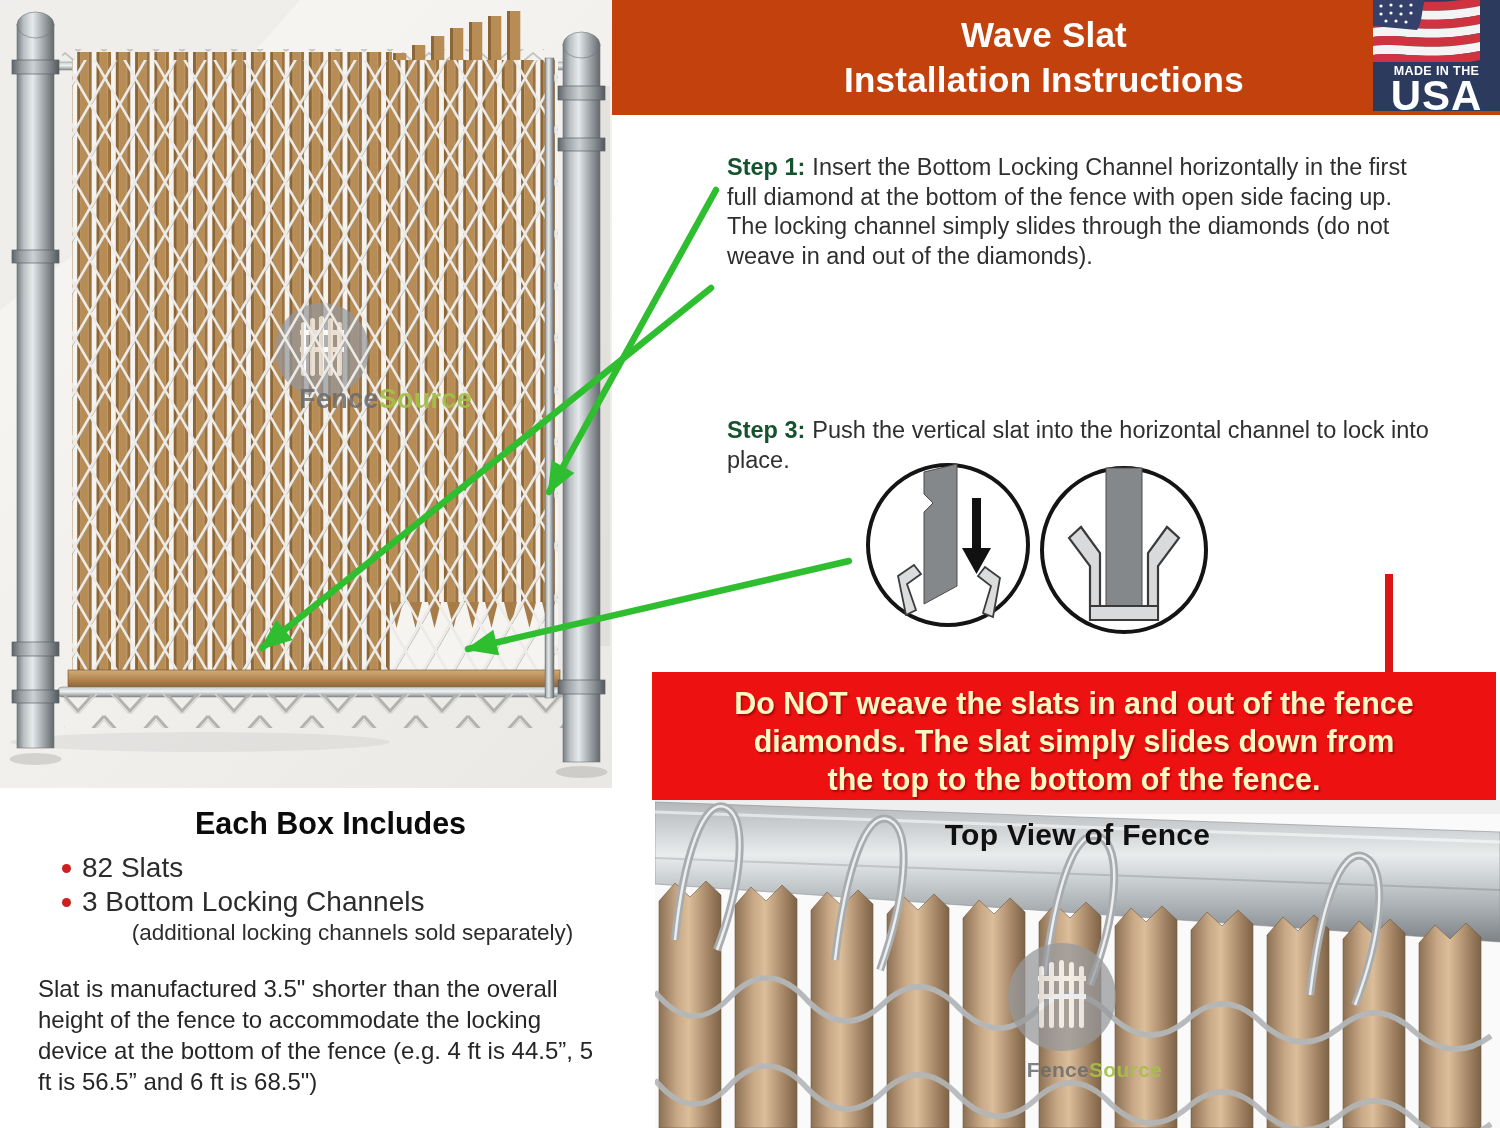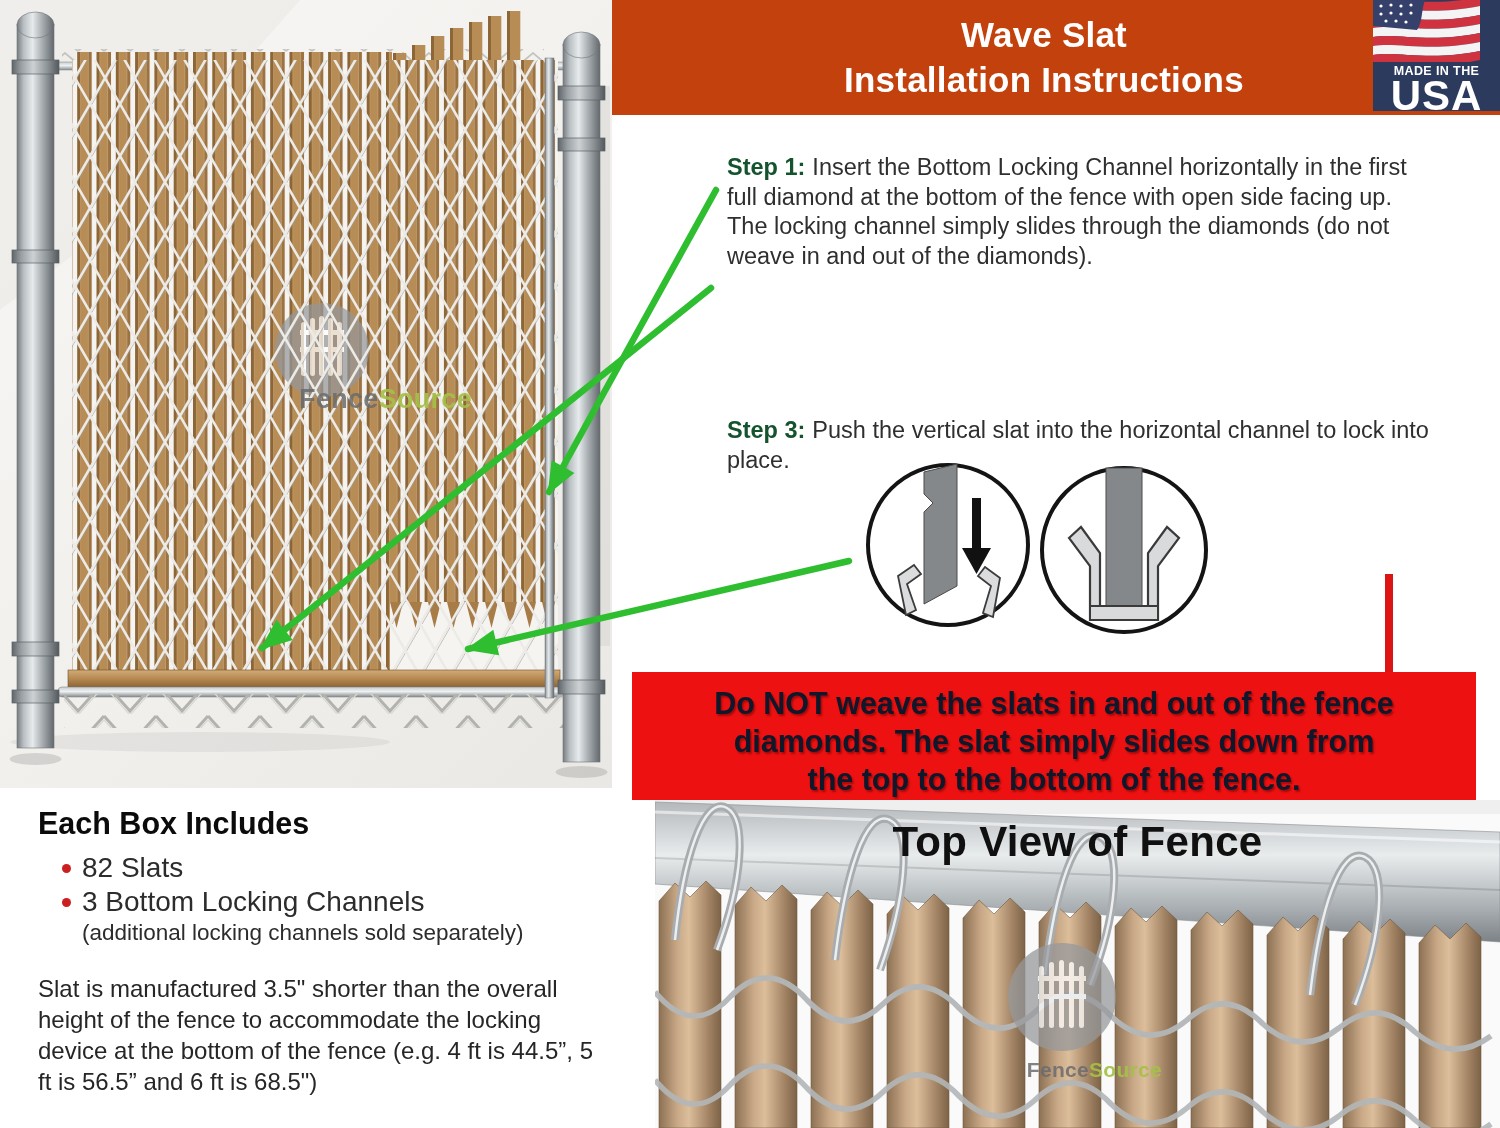--- a/index.html
+++ b/index.html
@@ -25,45 +25,45 @@
   
   .step{position:absolute;left:727px;width:710px;font-size:23.5px;line-height:29.5px;
     color:#2f2f2f;margin:0;}
   .step-label{color:#14532d;font-weight:bold;margin-right:7px;}
   .step1{top:153px}.step2{top:297px}.step3{top:416px}
 
   .overlay{position:absolute;left:0;top:0;pointer-events:none;}
   .red-strip{position:absolute;left:1385px;top:574px;width:8px;height:98px;background:#dd1414;}
 
   
-  .warning{position:absolute;left:632px;top:672px;width:844px;height:128px;background:#ee1111;
-    color:#0f172a;text-align:center;font-weight:bold;font-size:30.5px;line-height:38px;
+  .warning{position:absolute;left:652px;top:672px;width:844px;height:128px;background:#ee1111;
+    color:#fef9c3;text-align:center;font-weight:bold;font-size:30.5px;line-height:38px;
     padding-top:12px;box-sizing:border-box;text-shadow:1.5px 1.5px 2px rgba(70,0,0,.45);}
 
   
   .topview{position:absolute;left:655px;top:800px;width:845px;height:328px;background:#f7f7f6;overflow:hidden;}
   .topview svg{position:absolute;left:0;top:0;}
   .topview-caption{position:absolute;left:655px;top:818px;width:845px;text-align:center;
-    font-size:42px;font-weight:bold;color:#101010;letter-spacing:.3px;}
+    font-size:30px;font-weight:bold;color:#101010;letter-spacing:.3px;}
 
   
   .wm{position:absolute;text-align:right;font-weight:bold;letter-spacing:.3px;}
   .wm .g{color:rgba(105,107,110,.85);}
   .wm .s{color:rgba(164,192,72,.92);}
   .wm-left{left:232px;top:384px;width:240px;font-size:27px;}
   .wm-bottom{left:962px;top:1058px;width:200px;font-size:21px;}
 
   
   .includes{position:absolute;left:38px;top:806px;width:585px;color:#111;}
-  .includes h2{margin:0;font-size:30.5px;font-weight:bold;color:#0b0b0b;}
+  .includes h2{margin:0;font-size:30.5px;font-weight:bold;color:#0b0b0b;text-align:center;}
   .includes ul{list-style:none;margin:10px 0 0 0;padding:0;}
   .includes li{position:relative;padding-left:44px;font-size:28px;line-height:34px;color:#2c2c2c;}
   .includes li .bullet{position:absolute;left:24px;top:13px;width:9px;height:9px;border-radius:50%;
     background:#cc2020;}
-  .includes .note{margin:1px 0 8px 44px;font-size:22.5px;color:#2c2c2c;}
+  .includes .note{margin:1px 0 8px 44px;font-size:22.5px;color:#2c2c2c;text-align:center;}
   .includes .desc{margin:27px 0 0 0;font-size:24px;line-height:31px;color:#262626;width:570px;}
 </style>
 </head>
 <body>
 
 <div class="canvas">
 
   <div class="fence-photo">
     <svg width="612" height="788" viewBox="0 0 612 788">
       <defs>

